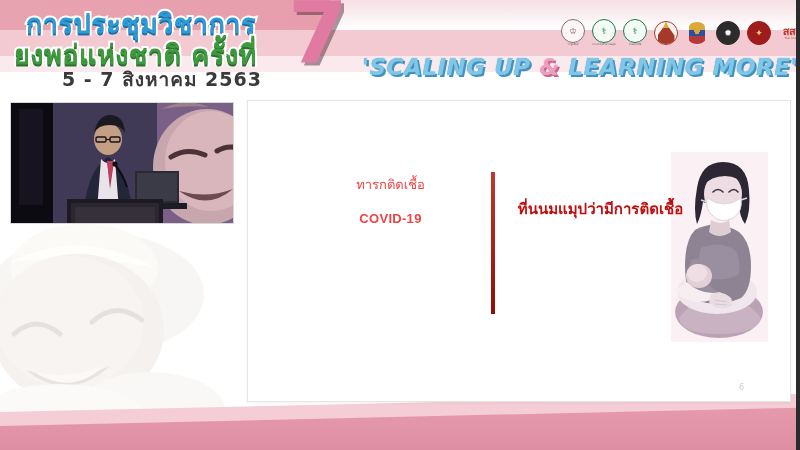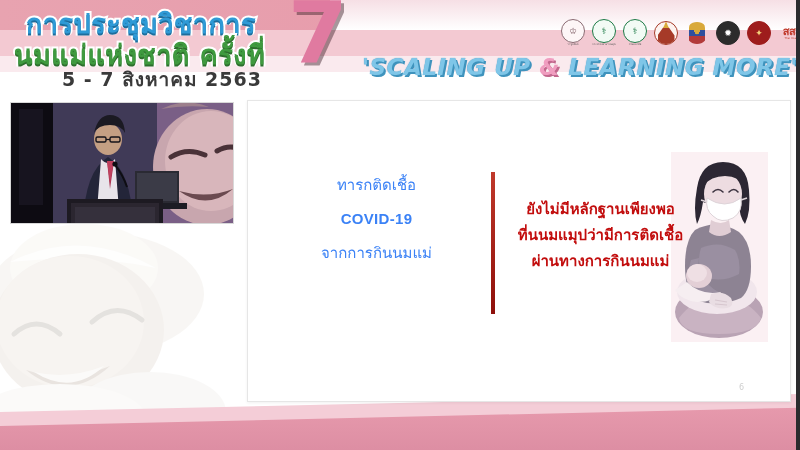--- a/index.html
+++ b/index.html
@@ -62,22 +62,22 @@
      linear-gradient(180deg,#d9a93a 0 38%, #2f4f9e 38% 62%, #b23a3a 62% 100%);
      border-radius:8px 8px 3px 3px;}
   .temple{width:17px;height:24px;background:
      linear-gradient(180deg,#d9a93a 0 30%, #a63a28 30% 100%);
      clip-path:polygon(50% 0,62% 22%,100% 60%,100% 100%,0 100%,0 60%,38% 22%);}
 
   
   .card{position:absolute;left:247px;top:100px;width:542px;height:300px;background:#ffffff;
      border:1px solid #e6e6e6;box-shadow:0 1px 3px rgba(0,0,0,.06);z-index:20;overflow:hidden;}
 
-  .qtext{position:absolute;left:274px;top:168px;width:205px;text-align:center;
-     font-size:15px;line-height:34px;color:#3b82f6;font-weight:normal;z-index:25;
+  .qtext{position:absolute;left:288px;top:168px;width:205px;text-align:center;
+     font-size:13px;line-height:34px;color:#ef4444;font-weight:normal;z-index:25;
      font-family:"DejaVu Sans","Liberation Sans",sans-serif;}
   .qtext .en{font-weight:bold;font-family:"Liberation Sans",sans-serif;letter-spacing:.3px;}
 
   .divider{position:absolute;left:491px;top:172px;width:4px;height:142px;
      background:linear-gradient(180deg,#c0392b,#8e0f0a);z-index:26;}
 
   .atext{position:absolute;left:498px;top:196px;width:205px;text-align:center;
      font-size:15px;line-height:26px;color:#c20d0d;font-weight:bold;z-index:30;
      text-shadow:0 0 1px rgba(255,255,255,.6);}
 
@@ -110,21 +110,21 @@
 <div id="stage">
 
   <div class="header">
     <div class="band-dark"></div>
     <div class="band-mid"></div>
     <div class="band-light"></div>
     <div class="band-white"></div>
     <div class="band-right-soft"></div>
 
     <div class="ttl ttl1">การประชุมวิชาการ</div>
-    <div class="ttl ttl2">นมแม่แห่งชาติ ครั้งที่</div>
+    <div class="ttl ttl2">ยงพอ่แห่งชาติ ครั้งที่</div>
     <div class="ttl ttl-date">5 - 7 สิงหาคม 2563</div>
     <div class="bignum">7</div>
 
     <div class="tagline"><span>'SCALING UP </span><span class="amp">&amp;</span><span> LEARNING MORE'</span></div>
 
     <div class="logos">
       <div class="logo lg1">
         <div class="disc">♔</div>
           <div class="cap">ราชูปถัมภ์</div>
       </div>
@@ -182,21 +182,20 @@
       <ellipse cx="150" cy="190" rx="76" ry="40" fill="#eceae6"></ellipse>
       <ellipse cx="60" cy="196" rx="86" ry="34" fill="#f2f0ec"></ellipse>
     </svg>
   </div>
 
   <div class="card"></div>
 
   <div class="qtext">
     <div>ทารกติดเชื้อ</div>
     <div class="en">COVID-19</div>
-    <div>จากการกินนมแม่</div>
   </div>
 
   <div class="divider"></div>
 
   <div class="illus">
     <svg class="ill-svg" viewBox="0 0 97 190" preserveAspectRatio="xMidYMid slice">
       <rect width="97" height="190" fill="#fbf0f3"></rect>
 
       <ellipse cx="48" cy="160" rx="44" ry="26" fill="#b9a3b4"></ellipse>
       <path d="M8 166 q16 -22 40 -18 q26 -4 42 18 q-4 16 -42 16 q-38 0 -40 -16z" fill="#c9b3c2"></path>
@@ -232,23 +231,21 @@
       <path d="M58 40 q5 -5 9 0" stroke="#3c3340" stroke-width="1.6" fill="none" stroke-linecap="round"></path>
 
       <path d="M36 46 q18 12 34 0 q2 14 -8 20 q-12 6 -20 -2 q-8 -6 -6 -18z" fill="#ffffff"></path>
       <path d="M36 46 q18 12 34 0 q2 14 -8 20 q-12 6 -20 -2 q-8 -6 -6 -18z" fill="none" stroke="#ded4d9" stroke-width="1"></path>
       <path d="M36 50 l-6 -2" stroke="#ded4d9" stroke-width="1.4"></path>
       <path d="M70 48 l6 -2" stroke="#ded4d9" stroke-width="1.4"></path>
     </svg>
   </div>
 
   <div class="atext">
-    <div>ยังไม่มีหลักฐานเพียงพอ</div>
     <div>ที่นนมแมุปว่ามีการติดเชื้อ</div>
-    <div>ผ่านทางการกินนมแม่</div>
   </div>
 
   <div class="slideno">6</div>
 
   <div class="video">
     <svg width="222" height="120" viewBox="0 0 222 120">
       <rect width="222" height="120" fill="#16131c"></rect>
 
       <rect x="40" y="0" width="112" height="120" fill="#3b3550"></rect>
       <rect x="40" y="0" width="112" height="120" fill="#453d5c" opacity=".6"></rect>

